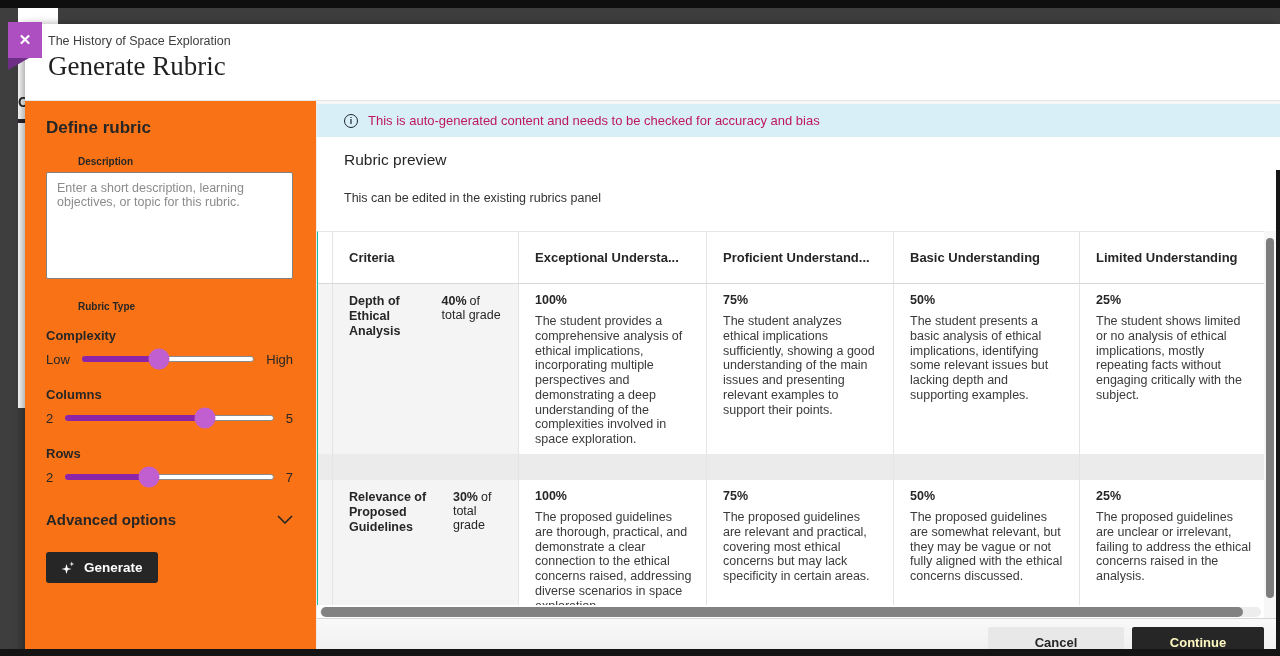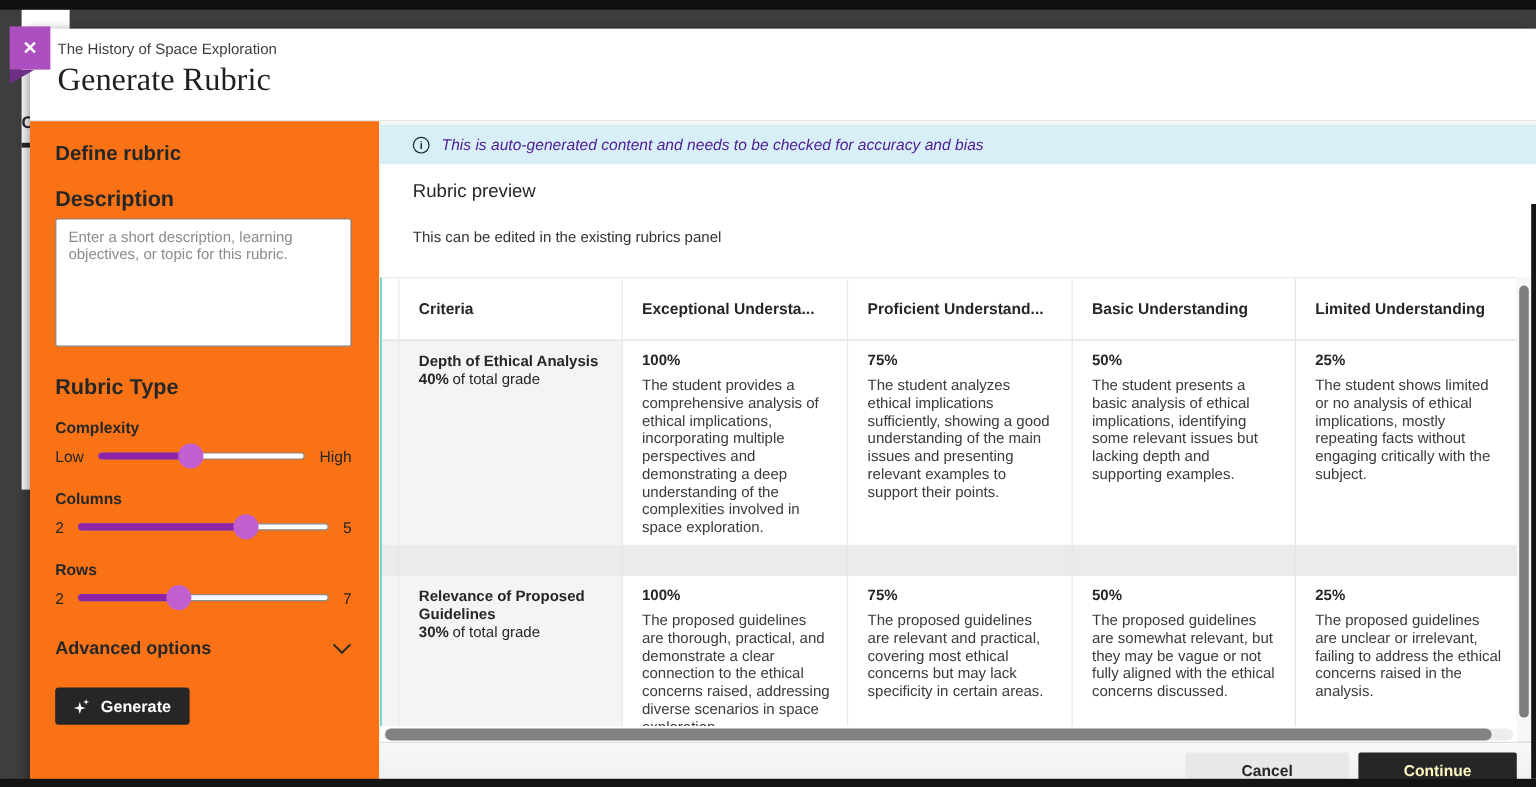--- a/index.html
+++ b/index.html
@@ -26,21 +26,21 @@
 
   .dialog-header { height:77px; padding:10px 0 0 23px; background:#fff; border-bottom:1px solid #e5e5e5; flex:none; }
   .dialog-header .course { font-size:12.5px; color:#3d3d3d; }
   .dialog-header .title  { font-family:"Liberation Serif", serif; font-size:27px; font-weight:500; color:#1f1f1f; margin-top:3px; }
 
   .dialog-body { flex:1; display:flex; min-height:0; }
 
   
   .left-panel { width:291px; flex:none; background:#f97316; padding:0 23px 0 21px; }
   .panel-heading { margin-top:17px; font-size:17px; font-weight:700; }
-  .field-label { margin-top:18px; font-size:18px; font-weight:700; }
+  .field-label { margin-top:18px; font-size:10px; font-weight:700;margin-left:32px; }
   .desc-textarea { margin-top:5px; width:247px; height:107px; border:1px solid#828282; border-radius:2px;
                    resize:none; padding:8px 10px; font-family:"Liberation Sans",sans-serif; font-size:12.5px; color:#262626; background:#fff; }
   .desc-textarea::placeholder { color:#8b8b8b; }
   .select-box { margin-top:6px; width:247px; height:30px; border:1px solid #6e6e6e; border-radius:2px; background:#fff;
                 display:flex; align-items:center; padding:0 12px; cursor:pointer; }
   .select-box .sel-text { flex:1; font-size:13px; }
   .select-box .sel-chev { font-size:11px; color:#262626; }
 
   .slider-label { margin-top:16px; font-size:13px; font-weight:700; }
   .slider-row { margin-top:4px; display:flex; align-items:center; height:24px; }
@@ -57,32 +57,32 @@
   .generate-btn { margin-top:24px; display:inline-flex; align-items:center; gap:9px; height:31px; padding:0 15px;
                   background:#262626; color:#fff; border:none; border-radius:3px; font-family:"Liberation Sans",sans-serif;
                   font-size:13.5px; font-weight:600; cursor:pointer; }
 
   
   .main-area { flex:1; background:#f7f7f7; border-left:1px solid #ececec; position:relative; display:flex; flex-direction:column; min-width:0; }
 
   .banner { margin-top:3px; height:33px; background:#d8eff7; display:flex; align-items:center; padding-left:27px; gap:10px; flex:none; }
   .info-icon { width:14px; height:14px; border:1.4px solid #1b2733; border-radius:50%; display:flex; align-items:center; justify-content:center;
                font-size:9px; font-weight:700; color:#1b2733; flex:none; }
-  .banner-text { font-size:13px; color:#4c1d95;font-style:italic; }
+  .banner-text { font-size:13px; color:#be185d; }
 
   .preview-head { background:#fff; height:94px; padding:14px 0 0 27px; flex:none; }
   .preview-title { font-size:15.5px; color:#262626; }
   .preview-sub { margin-top:22px; font-size:12.5px; color:#333; }
 
   .rubric-table { width:947px; flex:none; display:grid; overflow:hidden; border-left:1px solid #14b8a6;
                   grid-template-columns:15px 186px 188px 187px 186px 185px;
                   grid-template-rows:52px 170px 26px 125px; background:#fff; border-top:1px solid #e6e6e6; }
   .rubric-table > div { border-right:1px solid #e4e4e4; min-width:0; overflow:hidden; }
   .hcell { background:#fff; border-bottom:1px solid #d8d8d8; padding:18px 8px 0 16px; font-size:13px; font-weight:700; white-space:nowrap; }
-  .crit-cell { background:#f4f4f4; padding:10px 14px 16px 16px; display:flex; flex-direction:column; }
+  .crit-cell { background:#f4f4f4; padding:10px 14px 16px 16px; display:flex; }
   .crit-name { font-size:12.5px; font-weight:700; line-height:1.2; }
   .crit-weight { font-size:12.5px; color:#262626; }
   .crit-weight b { font-weight:700; }
   .crit-weight .suffix { margin-left:3px; font-weight:400; }
   .val-cell { background:#fff; padding:9px 13px 0 16px; }
   .val-pct { font-size:12.5px; font-weight:600; margin-bottom:7px; }
   .val-text { font-size:12.5px; line-height:1.18; color:#3a3a3a; }
   .spacer-cell { background:#ebebeb; }
   .sliver-body { background:#f4f4f4; }
   .sliver-head { background:#fff; border-bottom:1px solid #d8d8d8; }

